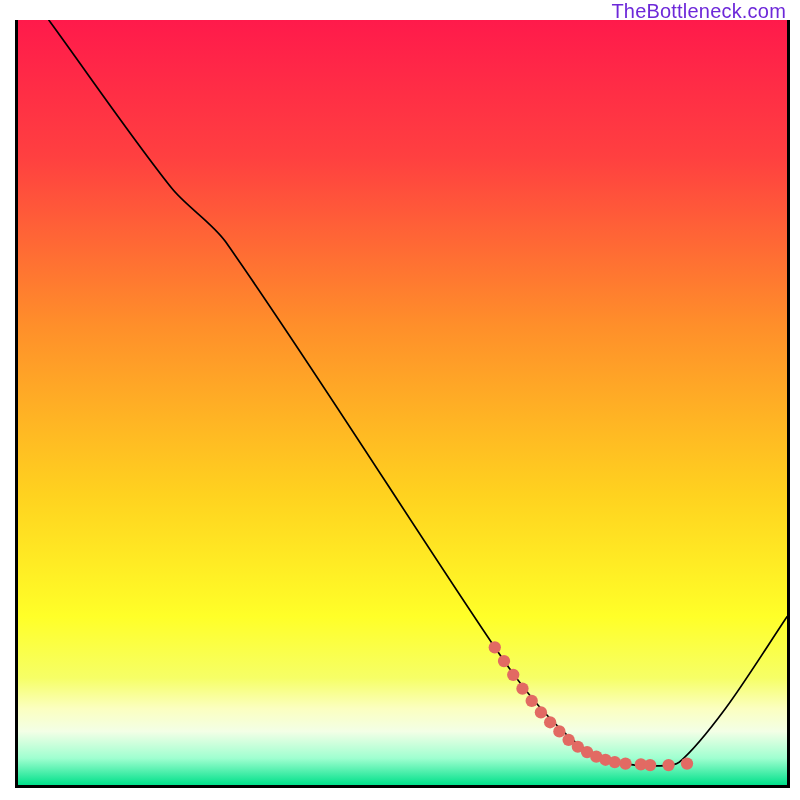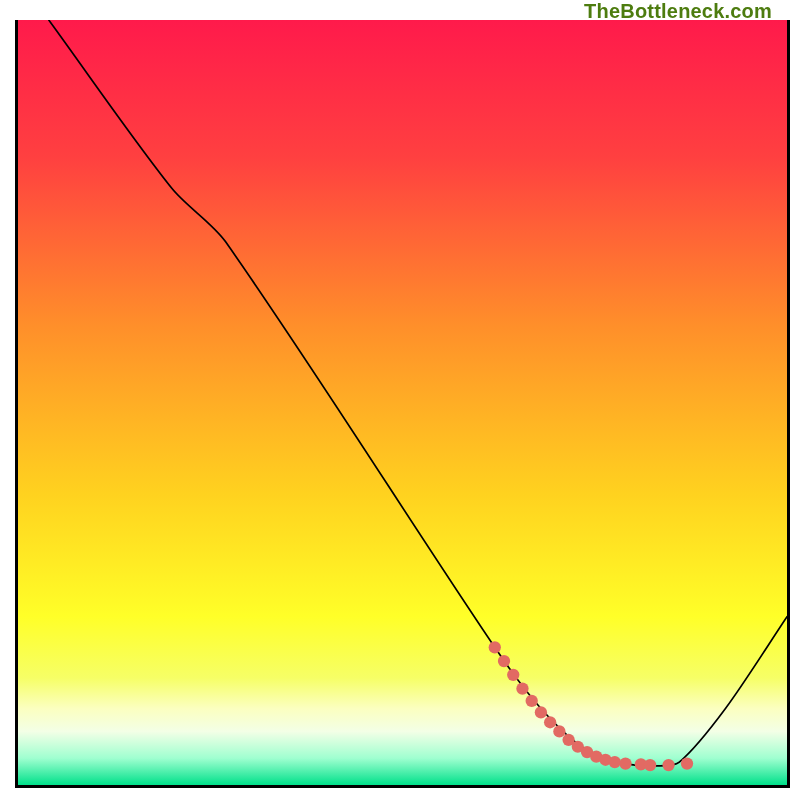--- a/index.html
+++ b/index.html
@@ -44,24 +44,24 @@
   }
   svg.curve {
     position: absolute;
     inset: 0;
     width: 100%;
     height: 100%;
   }
   .watermark {
     position: absolute;
     top: 0px;
-    right: 28px;
+    right: 14px;
     font-size: 20px;
-    font-weight: 700;
-    color: #4d7c0f;
+    font-weight: 400;
+    color: #6d28d9;
     letter-spacing: 0.2px;
   }
 </style>
 </head>
 <body>
 
 <div class="frame">
 
   <div class="watermark">TheBottleneck.com</div>
 

